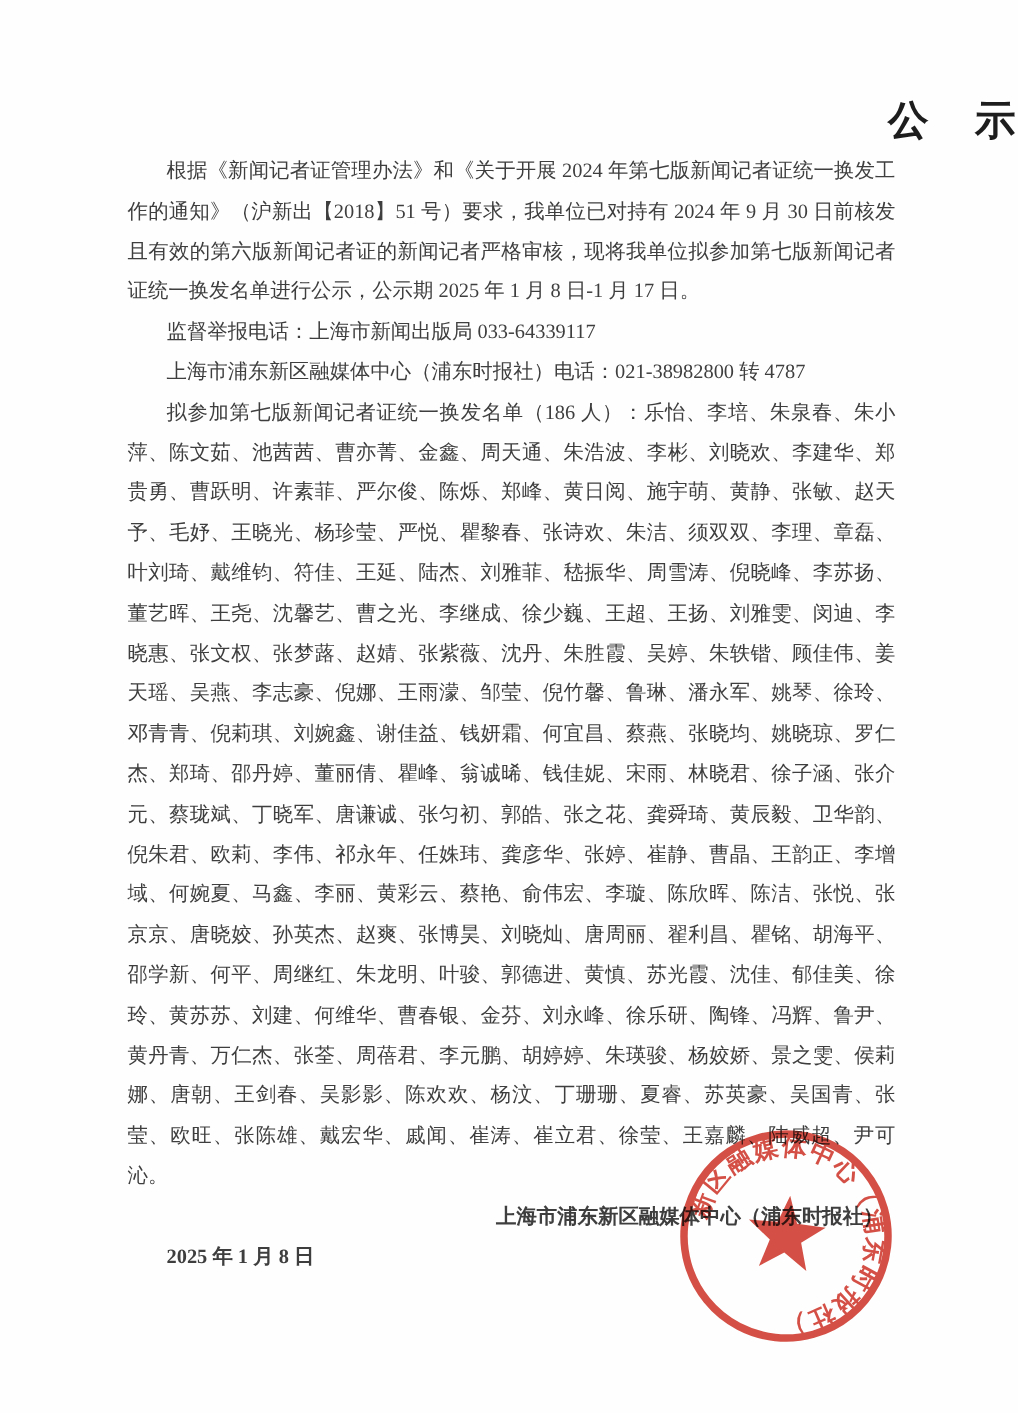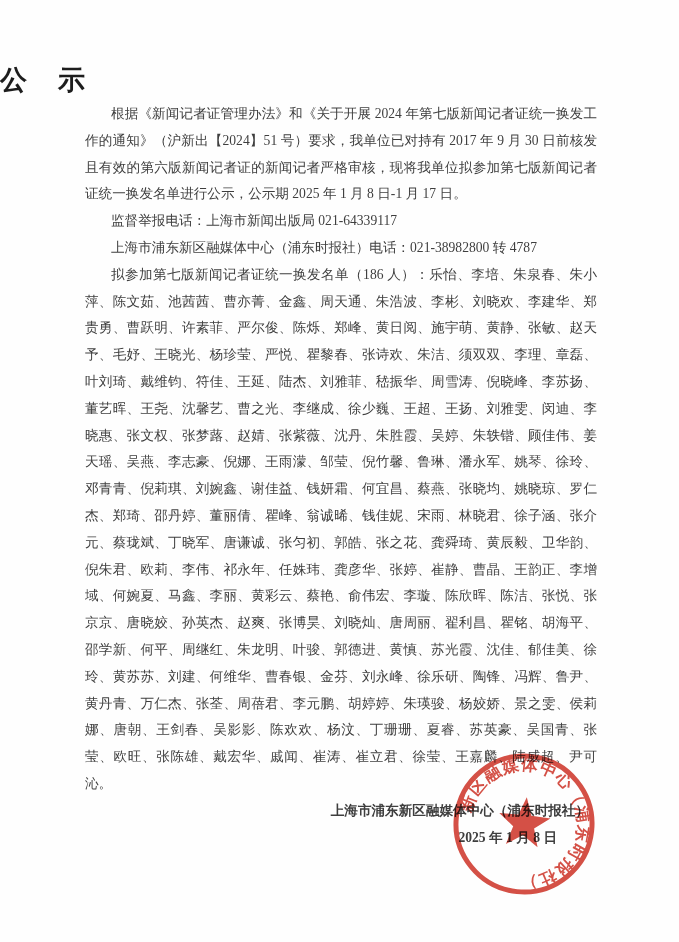--- a/index.html
+++ b/index.html
@@ -3,47 +3,47 @@
 <meta charset="utf-8">
 <style>
   html,body{margin:0;padding:0;}
   body{
     width:679px;height:942px;background:#ffffff;position:relative;overflow:hidden;
     font-family:"Liberation Serif","DejaVu Serif",serif;
     color:#3e3e3e;
   }
   .page{position:absolute;inset:0;background:#fefefe;}
   .doc-title{
-    position:absolute;top:62px;left:0;width:679px;text-align:left;
+    position:absolute;top:62px;left:0;width:679px;text-align:right;
     font-size:27px;font-weight:700;color:#1d1d1d;letter-spacing:2px;
   }
   .content{
     position:absolute;top:101px;left:85px;width:512px;
     font-size:13.6px;line-height:26.8px;text-align:justify;
     text-justify:inter-character;color:#3e3e3e;
   }
   .content p{margin:0;text-indent:26px;}
   .sig-block{position:relative;width:512px;font-weight:bold;}
   .sig-org{text-align:right;padding-right:8px;text-indent:0;}
-  .sig-date{text-align:right;padding-right:40px;text-indent:0;}
+  .sig-date{text-align:left;padding-right:40px;text-indent:0;}
   .seal{
     position:absolute;left:363px;top:-50px;width:152px;height:152px;
     mix-blend-mode:multiply;opacity:.88;pointer-events:none;
   }
 </style>
 </head>
 <body>
 
 <div class="page">
 
   <div class="doc-title">公　示</div>
 
   <div class="content">
-    <p>根据《新闻记者证管理办法》和《关于开展 2024 年第七版新闻记者证统一换发工作的通知》（沪新出【2024】51 号）要求，我单位已对持有 2017 年 9 月 30 日前核发且有效的第六版新闻记者证的新闻记者严格审核，现将我单位拟参加第七版新闻记者证统一换发名单进行公示，公示期 2025 年 1 月 8 日-1 月 17 日。</p>
-    <p>监督举报电话：上海市新闻出版局 021-64339117</p>
+    <p>根据《新闻记者证管理办法》和《关于开展 2024 年第七版新闻记者证统一换发工作的通知》（沪新出【2018】51 号）要求，我单位已对持有 2024 年 9 月 30 日前核发且有效的第六版新闻记者证的新闻记者严格审核，现将我单位拟参加第七版新闻记者证统一换发名单进行公示，公示期 2025 年 1 月 8 日-1 月 17 日。</p>
+    <p>监督举报电话：上海市新闻出版局 033-64339117</p>
     <p>上海市浦东新区融媒体中心（浦东时报社）电话：021-38982800 转 4787</p>
     <p>拟参加第七版新闻记者证统一换发名单（186 人）：乐怡、李培、朱泉春、朱小萍、陈文茹、池茜茜、曹亦菁、金鑫、周天通、朱浩波、李彬、刘晓欢、李建华、郑贵勇、曹跃明、许素菲、严尔俊、陈烁、郑峰、黄日阅、施宇萌、黄静、张敏、赵天予、毛妤、王晓光、杨珍莹、严悦、瞿黎春、张诗欢、朱洁、须双双、李理、章磊、叶刘琦、戴维钧、符佳、王延、陆杰、刘雅菲、嵇振华、周雪涛、倪晓峰、李苏扬、董艺晖、王尧、沈馨艺、曹之光、李继成、徐少巍、王超、王扬、刘雅雯、闵迪、李晓惠、张文权、张梦蕗、赵婧、张紫薇、沈丹、朱胜霞、吴婷、朱轶锴、顾佳伟、姜天瑶、吴燕、李志豪、倪娜、王雨濛、邹莹、倪竹馨、鲁琳、潘永军、姚琴、徐玲、邓青青、倪莉琪、刘婉鑫、谢佳益、钱妍霜、何宜昌、蔡燕、张晓均、姚晓琼、罗仁杰、郑琦、邵丹婷、董丽倩、瞿峰、翁诚晞、钱佳妮、宋雨、林晓君、徐子涵、张介元、蔡珑斌、丁晓军、唐谦诚、张匀初、郭皓、张之花、龚舜琦、黄辰毅、卫华韵、倪朱君、欧莉、李伟、祁永年、任姝玮、龚彦华、张婷、崔静、曹晶、王韵正、李增域、何婉夏、马鑫、李丽、黄彩云、蔡艳、俞伟宏、李璇、陈欣晖、陈洁、张悦、张京京、唐晓姣、孙英杰、赵爽、张博昊、刘晓灿、唐周丽、翟利昌、瞿铭、胡海平、邵学新、何平、周继红、朱龙明、叶骏、郭德进、黄慎、苏光霞、沈佳、郁佳美、徐玲、黄苏苏、刘建、何维华、曹春银、金芬、刘永峰、徐乐研、陶锋、冯辉、鲁尹、黄丹青、万仁杰、张荃、周蓓君、李元鹏、胡婷婷、朱瑛骏、杨姣娇、景之雯、侯莉娜、唐朝、王剑春、吴影影、陈欢欢、杨汶、丁珊珊、夏睿、苏英豪、吴国青、张莹、欧旺、张陈雄、戴宏华、戚闻、崔涛、崔立君、徐莹、王嘉麟、陆威超、尹可沁。</p>
 
     <div class="sig-block">
       <p class="sig-org">上海市浦东新区融媒体中心（浦东时报社）</p>
       <p class="sig-date">2025 年 1 月 8 日</p>
 
       <svg class="seal" viewBox="0 0 152 152" width="152" height="152" xmlns="http://www.w3.org/2000/svg">
         <g transform="rotate(6 76 76)">
           <circle cx="76" cy="76" r="68" fill="none" stroke="#cf382c" stroke-width="5"></circle>

